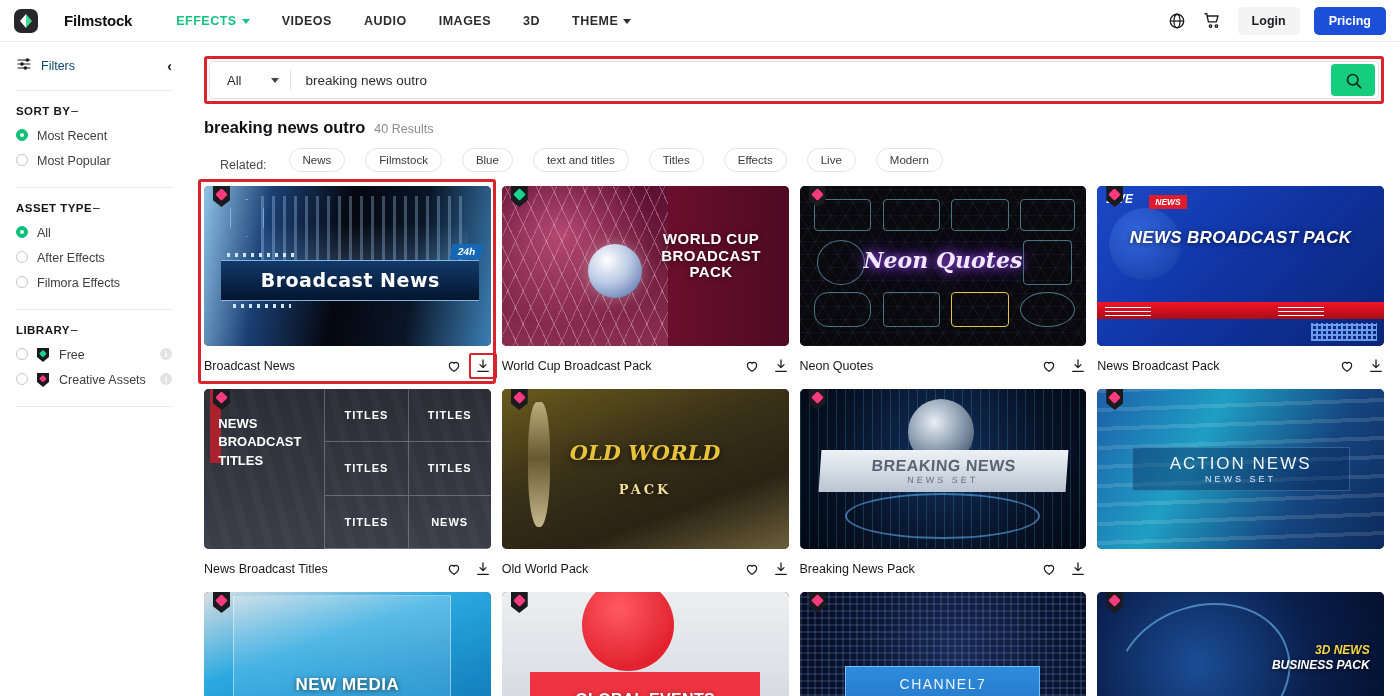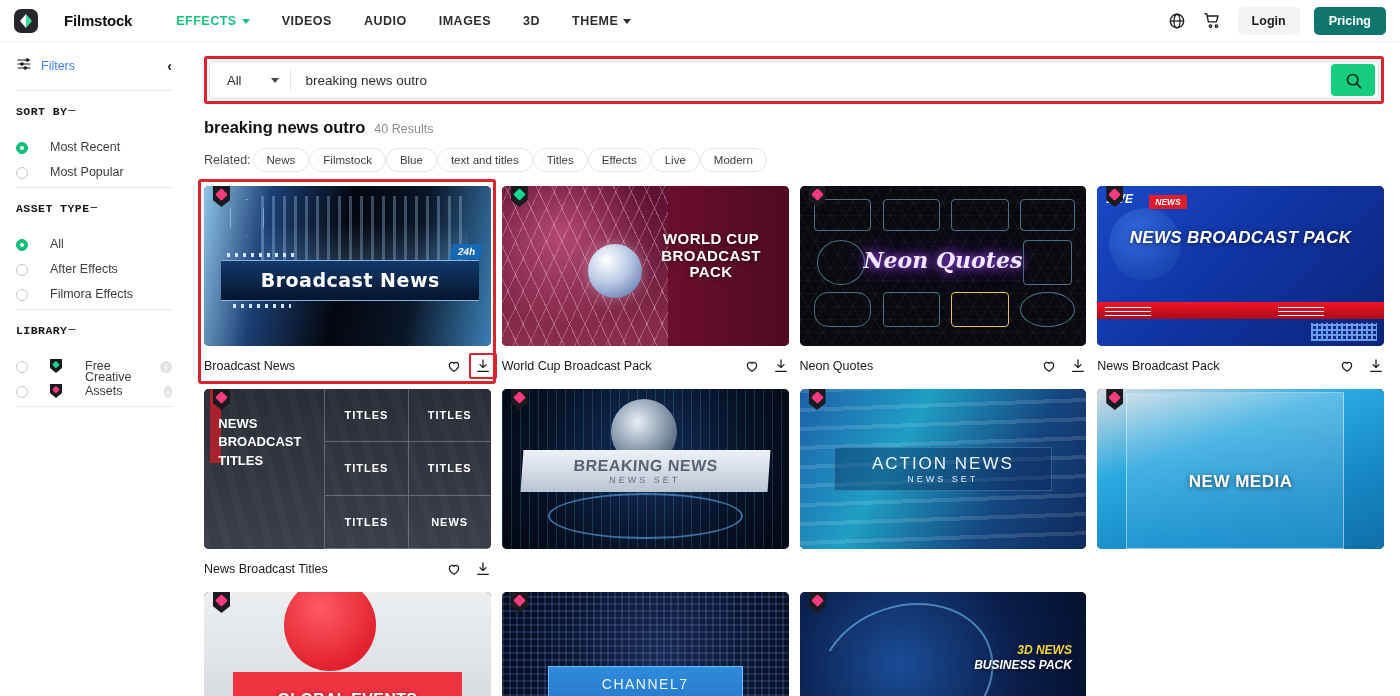--- a/index.html
+++ b/index.html
@@ -58,55 +58,54 @@
     margin-left: auto; display: flex; align-items: center; gap: 14px;
   }
   .icon-btn { width: 22px; height: 22px; display: flex; align-items: center; justify-content: center; cursor: pointer; }
   .login-btn {
     font-size: 12.5px; font-weight: 600; color: #1d1d1f;
     background: #f4f4f5; border: none; border-radius: 5px;
     padding: 7px 14px; cursor: pointer; font-family: inherit;
   }
   .pricing-btn {
     font-size: 12.5px; font-weight: 600; color: #fff;
-    background: #0f766e; border: none; border-radius: 5px;
+    background: #1d4ed8; border: none; border-radius: 5px;
     padding: 7px 15px; cursor: pointer; font-family: inherit;
   }
 
   
   .body-wrap { display: flex; height: 654px; }
 
   
   .sidebar {
     width: 188px; flex: none; padding: 0 16px;
     background: #fff;
   }
   .filters-row {
     display: flex; align-items: center; height: 48px; gap: 9px;
   }
-  .filters-label { font-size: 12.5px; color: #3b82f6; font-weight: 400; }
+  .filters-label { font-size: 12.5px; color: #0c4a6e; font-weight: 400; }
   .collapse-chevron {
     margin-left: auto; font-size: 14px; color: #222; cursor: pointer;
     font-weight: 700; line-height: 1;
   }
   .divider { height: 1px; background: #e9e9e9; }
 
   .facet { padding: 13px 0 8px 0; }
   .facet-head {
     display: flex; align-items: center; justify-content: flex-start;
     margin-bottom: 11px;
-    font-family: Liberation Mono, monospace;
   }
   .facet-title {
     font-size: 11.5px; font-weight: 700; letter-spacing: 0.45px; color: #16161a;
   }
   .facet-toggle { font-size: 14px; color: #333; line-height: 1; cursor: pointer; }
 
   .radio-row {
-    display: flex; align-items: flex-end; gap: 22px;
+    display: flex; align-items: flex-start; gap: 9px;
     height: 25px; cursor: pointer;
   }
   .radio {
     width: 12px; height: 12px; border-radius: 50%;
     border: 1.5px solid #c6c6c6; background: #fff; flex: none;
     position: relative;
   }
   .radio.on { border-color: #0fc07a; background: #0fc07a; }
   .radio.on::after {
     content: ''; position: absolute; top: 50%; left: 50%;
@@ -153,21 +152,21 @@
     background: #16cc7f; border-radius: 4px; cursor: pointer;
     display: flex; align-items: center; justify-content: center;
   }
 
   .results-head { padding: 14px 16px 0 16px; }
   .results-title-row { display: flex; align-items: baseline; gap: 9px; }
   .query-text { font-size: 16.5px; font-weight: 700; color: #101012; }
   .result-count { font-size: 12.5px; color: #8a8a8e; }
 
   .related-row {
-    display: flex; align-items: center; gap: 0; margin-top: 11px; flex-wrap: nowrap;
+    display: flex; align-items: flex-end; gap: 20px; margin-top: 11px; flex-wrap: nowrap; margin-left: 16px;
   }
   .related-label { font-size: 12.5px; color: #4a4a4e; margin-right: 2px; }
   .chip {
     font-size: 11.5px; color: #3a3a3e; border: 1px solid #e4e4e6;
     border-radius: 13px; padding: 5px 13px; background: #fff;
     cursor: pointer; white-space: nowrap;
   }
 
   
   .grid {
@@ -799,36 +798,78 @@
             </span>
             <span class="act">
               <svg width="16" height="16" viewBox="0 0 24 24" fill="none" stroke="#1b1b1f" stroke-width="1.9" stroke-linecap="round" stroke-linejoin="round">
                   <path d="M12 3v11M7.5 10l4.5 4.5 4.5-4.5M4 20h16"></path>
                 </svg>
             </span>
           </span>
         </div>
       </div>
 
+      <div class="card">
+        <div class="thumb">
+          <div class="art a6">
+            <div class="goblet"></div>
+            <div class="art-label ow">OLD WORLD</div>
+            <div class="art-label pk">PACK</div>
+          </div>
+          <div class="badge">
+              <span class="gem gem-pink"></span>
+            </div>
+        </div>
+        <div class="card-foot">
+          <span class="card-title">Old World Pack</span>
+          <span class="card-actions">
+            <span class="act">
+              <svg width="16" height="16" viewBox="0 0 24 24" fill="none" stroke="#1b1b1f" stroke-width="1.8">
+                  <path d="M12 20s-7-4.6-7-9.3A4 4 0 0 1 12 8a4 4 0 0 1 7 2.7C19 15.4 12 20 12 20z"></path>
+                </svg>
+            </span>
+            <span class="act">
+              <svg width="16" height="16" viewBox="0 0 24 24" fill="none" stroke="#1b1b1f" stroke-width="1.9" stroke-linecap="round" stroke-linejoin="round">
+                  <path d="M12 3v11M7.5 10l4.5 4.5 4.5-4.5M4 20h16"></path>
+                </svg>
+            </span>
+          </span>
+        </div>
+      </div>
 
       <div class="card">
         <div class="thumb">
           <div class="art a7">
             <div class="vlines"></div>
               <div class="globe2"></div>
               <div class="ring"></div>
             <div class="plate">
               <b>BREAKING NEWS</b>
               <i>NEWS SET</i>
             </div>
           </div>
           <div class="badge">
               <span class="gem gem-pink"></span>
             </div>
         </div>
+        <div class="card-foot">
+          <span class="card-title">Breaking News Pack</span>
+          <span class="card-actions">
+            <span class="act">
+              <svg width="16" height="16" viewBox="0 0 24 24" fill="none" stroke="#1b1b1f" stroke-width="1.8">
+                  <path d="M12 20s-7-4.6-7-9.3A4 4 0 0 1 12 8a4 4 0 0 1 7 2.7C19 15.4 12 20 12 20z"></path>
+                </svg>
+            </span>
+            <span class="act">
+              <svg width="16" height="16" viewBox="0 0 24 24" fill="none" stroke="#1b1b1f" stroke-width="1.9" stroke-linecap="round" stroke-linejoin="round">
+                  <path d="M12 3v11M7.5 10l4.5 4.5 4.5-4.5M4 20h16"></path>
+                </svg>
+            </span>
+          </span>
+        </div>
       </div>
 
       <div class="card">
         <div class="thumb">
           <div class="art a8">
             <div class="streaks"></div>
             <div class="panel">
               <b>ACTION NEWS</b>
               <i>NEWS SET</i>
             </div>

